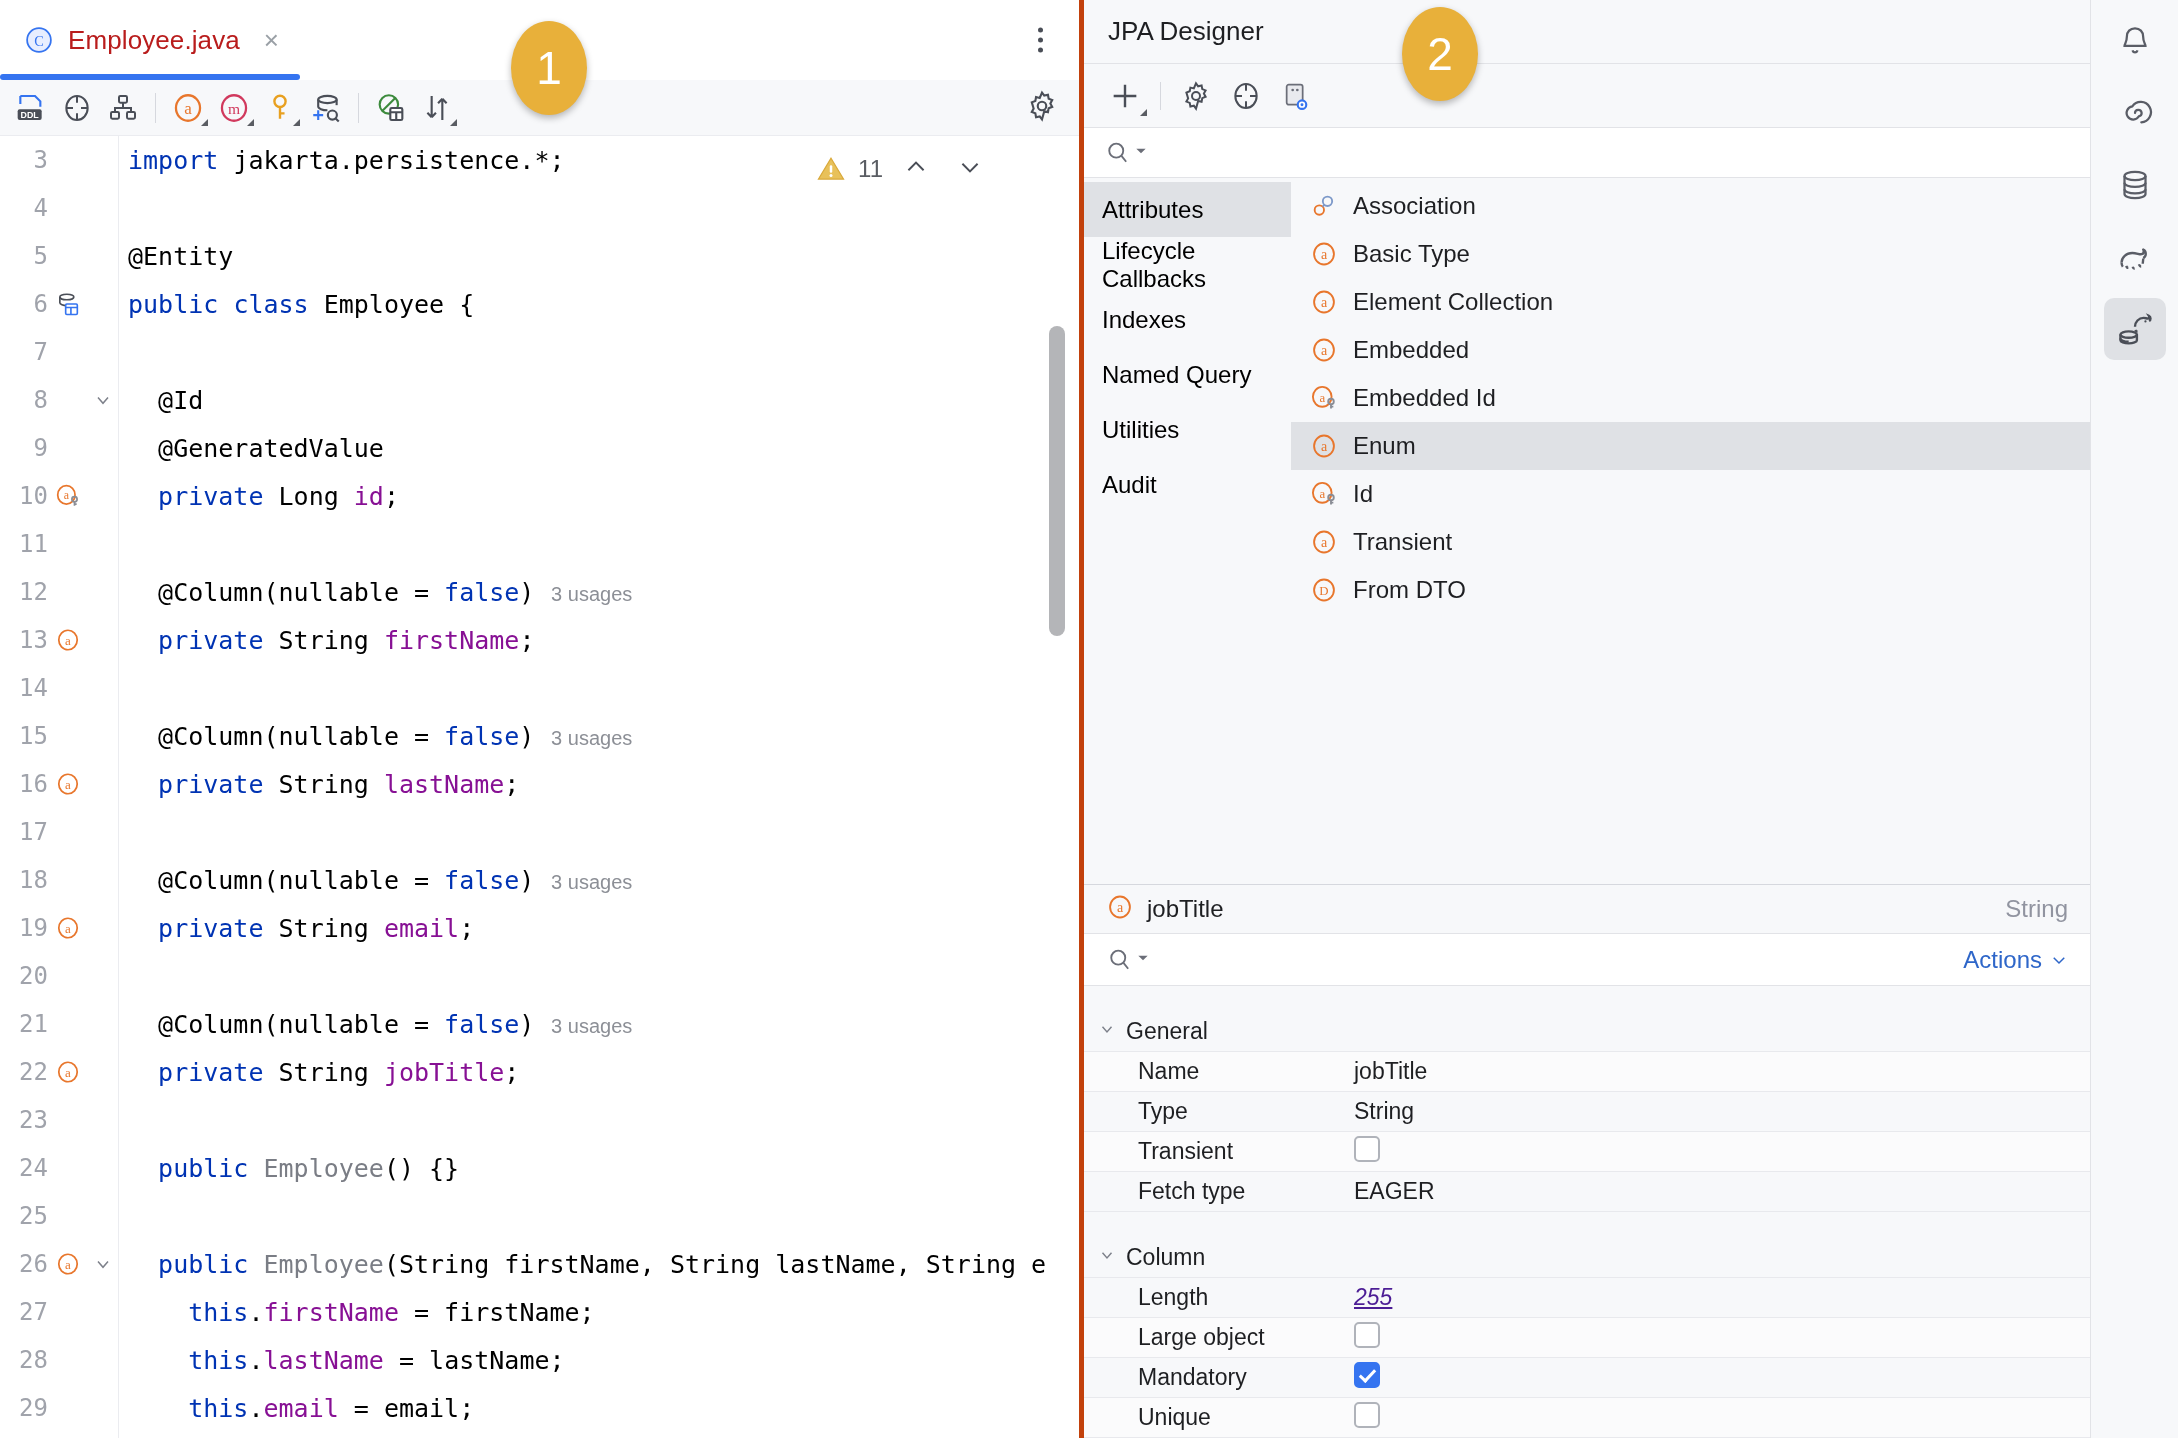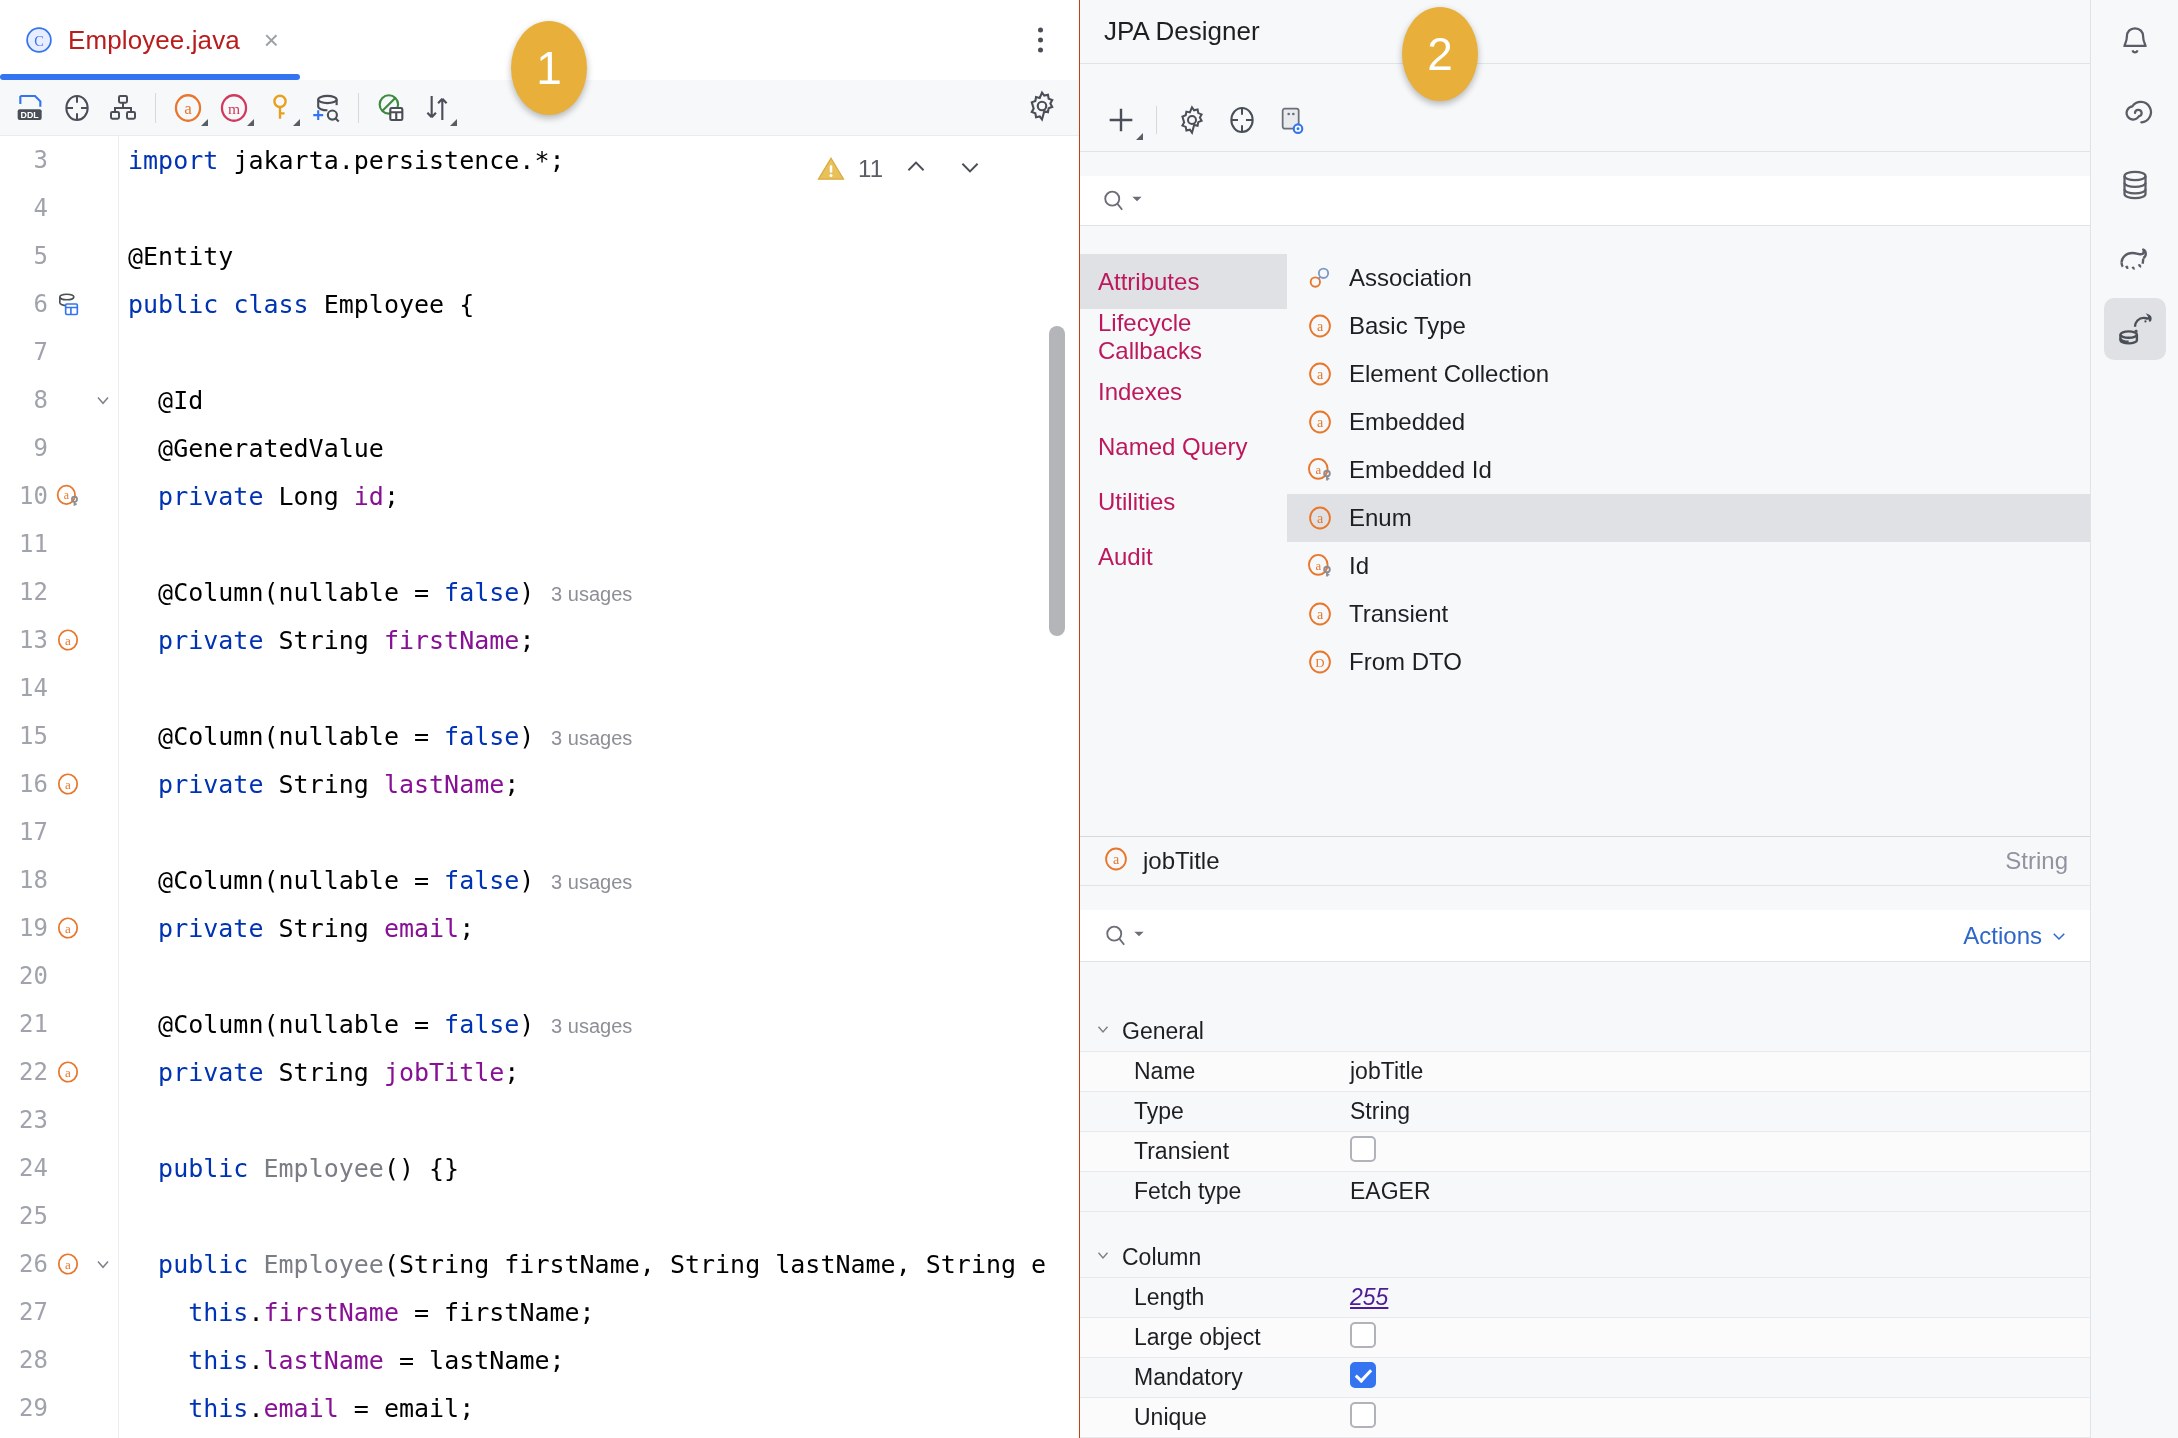--- a/index.html
+++ b/index.html
@@ -98,22 +98,21 @@
 
   .vscroll {
     position: absolute; right: 14px; top: 190px;
     width: 16px; height: 310px; background: #b4b5b8; border-radius: 8px;
   }
 
   
   .jpa-pane {
     width: 1011px; height: 1438px; background: #f7f8fa;
     display: flex; flex-direction: column;
-    border-left: 1px solid #c2410c;
-    gap: 24px;
+    border-left: 5px solid #c2410c;
   }
   .jpa-header {
     height: 64px; flex: 0 0 64px; display: flex; align-items: center;
     padding: 0 24px; background: #f7f8fa;
     border-bottom: 1px solid #e2e3e7;
   }
   .jpa-title { font-size: 26px; color: #1e1f22; font-weight: 400; }
   .jpa-toolbar {
     height: 64px; flex: 0 0 64px; display: flex; align-items: center;
     padding: 0 16px; gap: 0; background: #f7f8fa; border-bottom: 1px solid #e2e3e7;
@@ -125,21 +124,21 @@
     height: 50px; flex: 0 0 50px; background: #ffffff;
     display: flex; align-items: center; padding: 0 20px;
     border-bottom: 1px solid #e2e3e7;
   }
   .search-glyph { display: inline-flex; align-items: center; }
 
   .jpa-body { flex: 1; display: flex; background: #f7f8fa; min-height: 0; overflow: hidden; }
   .cat-list { width: 207px; flex: 0 0 207px; padding-top: 4px; }
   .cat-item {
     height: 55px; display: flex; align-items: center;
-    padding-left: 18px; font-size: 24px; color: #be185d; cursor: pointer;
+    padding-left: 18px; font-size: 24px; color: #000000; cursor: pointer;
   }
   .cat-item.sel { background: #dfe1e5; }
   .item-list { flex: 1; padding-top: 4px; }
   .jpa-item {
     height: 48px; display: flex; align-items: center; gap: 14px;
     padding-left: 18px; font-size: 24px; color: #1e1f22; cursor: pointer;
   }
   .jpa-item.hl { background: #dfe1e5; }
   .item-ico { width: 30px; flex: 0 0 30px; display: flex; align-items: center; justify-content: center; }
 

